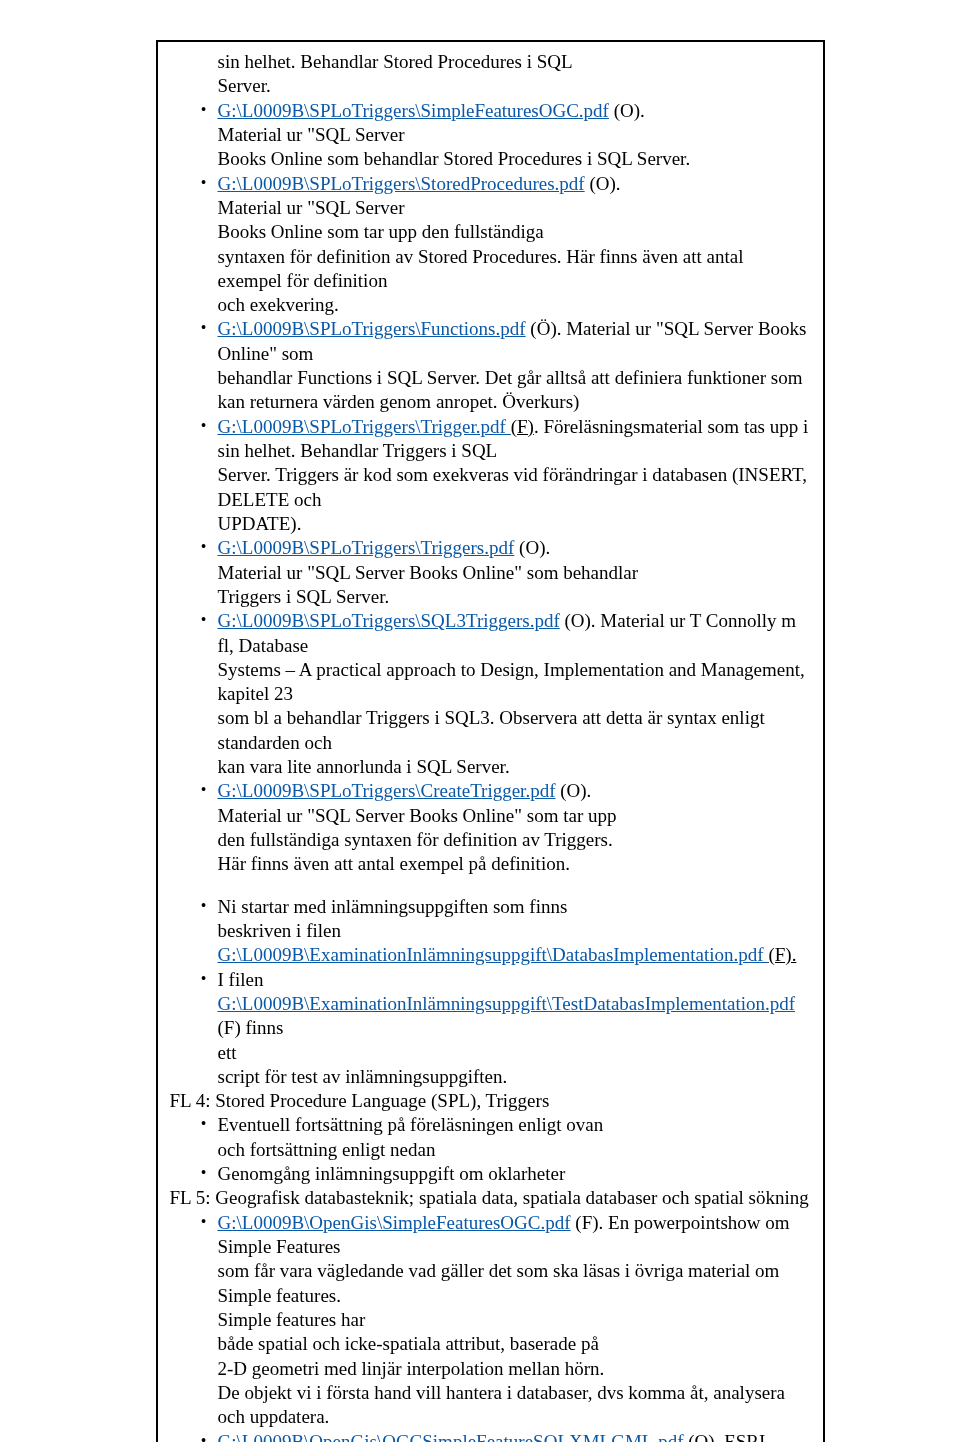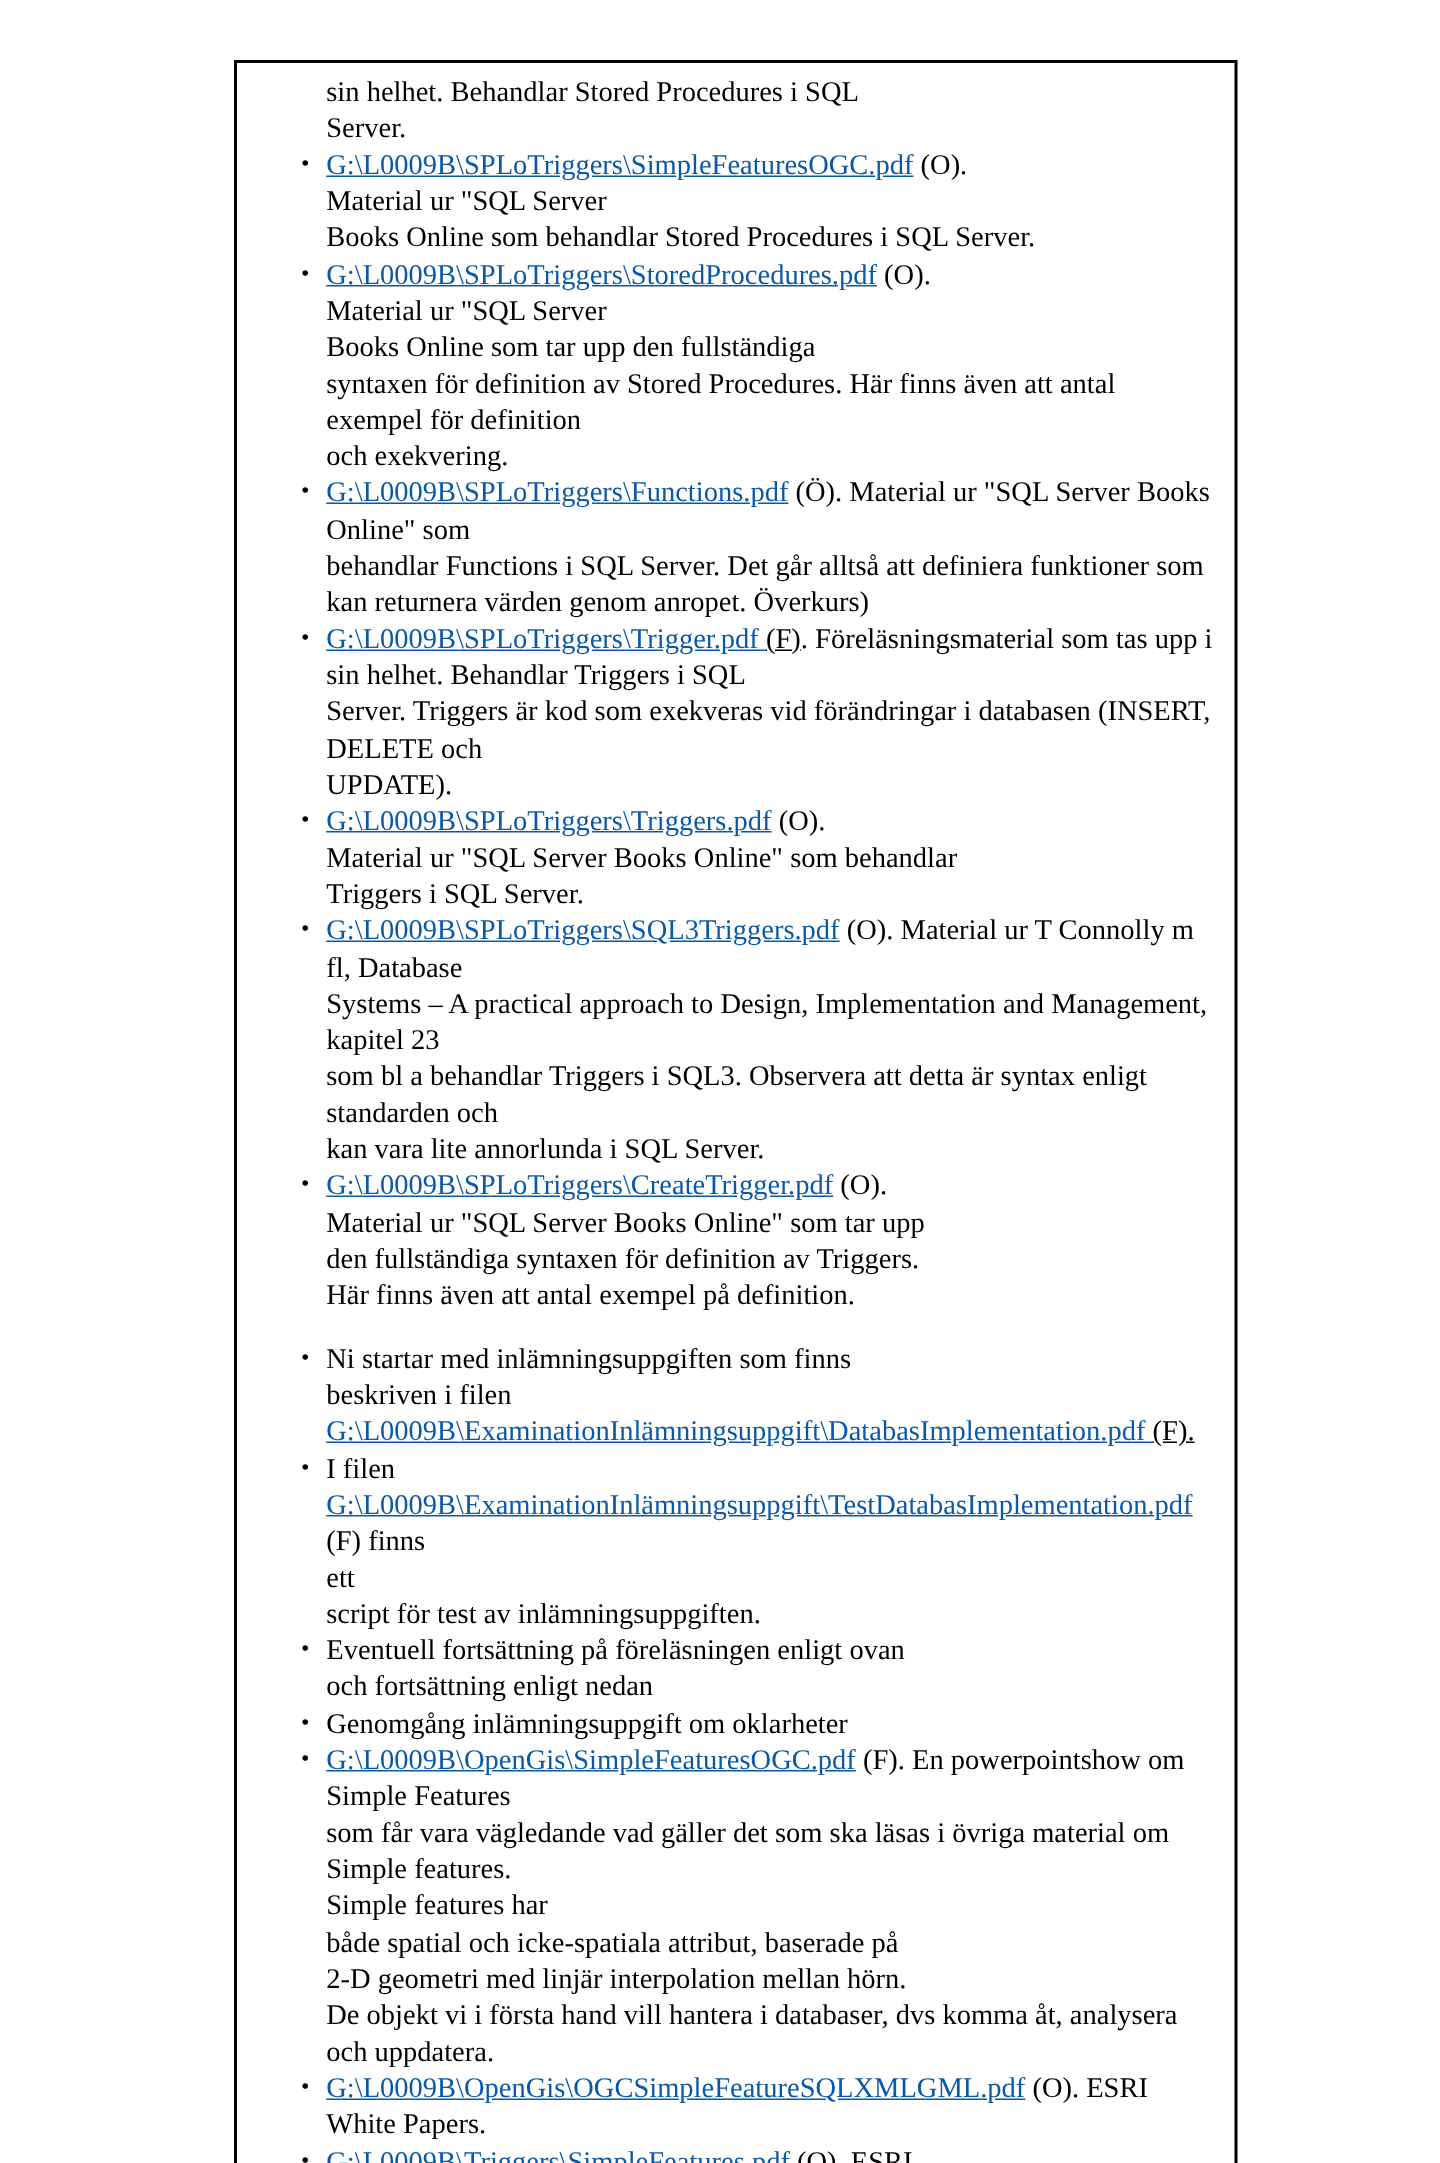--- a/index.html
+++ b/index.html
@@ -64,31 +64,33 @@
             <span class="dot">•</span>
             <span class="txt">Ni startar med inlämningsuppgiften som finns<br>beskriven i filen <span class="lnk">G:\L0009B\ExaminationInlämningsuppgift\DatabasImplementation.pdf </span><span style="text-decoration: underline;">(F).</span></span>
           </li>
           <li class="bul">
             <span class="dot">•</span>
             <span class="txt">I filen <span class="lnk">G:\L0009B\ExaminationInlämningsuppgift\TestDatabasImplementation.pdf</span><span> (F) finns</span><br>ett<br>script för test av inlämningsuppgiften.</span>
           </li>
         </ul>
     </div>
 
+    <div>FL 4: Stored Procedure Language (SPL), Triggers</div>
     <ul id="fl4list">
         <li class="bul">
           <span class="dot">•</span>
           <span class="txt">Eventuell fortsättning på föreläsningen enligt ovan<br>och fortsättning enligt nedan</span>
         </li>
         <li class="bul">
           <span class="dot">•</span>
           <span class="txt">Genomgång inlämningsuppgift om oklarheter</span>
         </li>
       </ul>
 
+    <div>FL 5: Geografisk databasteknik; spatiala data, spatiala databaser och spatial sökning</div>
     <ul id="fl5list">
         <li class="bul">
           <span class="dot">•</span>
           <span class="txt"><span class="lnk">G:\L0009B\OpenGis\SimpleFeaturesOGC.pdf</span><span> (F). En powerpointshow om Simple Features</span><br>som får vara vägledande vad gäller det som ska läsas i övriga material om Simple features.<br>Simple features har<br>både spatial och icke-spatiala attribut, baserade på<br>2-D geometri med linjär interpolation mellan hörn.<br>De objekt vi i första hand vill hantera i databaser, dvs komma åt, analysera och uppdatera.</span>
         </li>
         <li class="bul">
           <span class="dot">•</span>
           <span class="txt"><span class="lnk">G:\L0009B\OpenGis\OGCSimpleFeatureSQLXMLGML.pdf</span><span> (O).  ESRI White Papers.</span></span>
         </li>
         <li class="bul">

